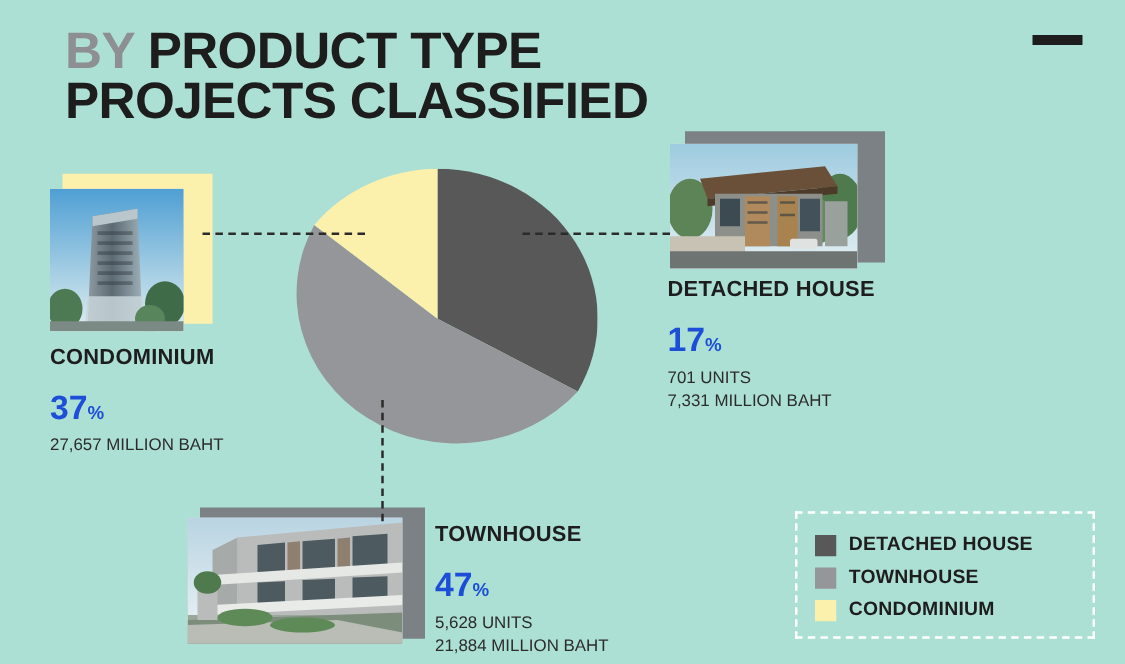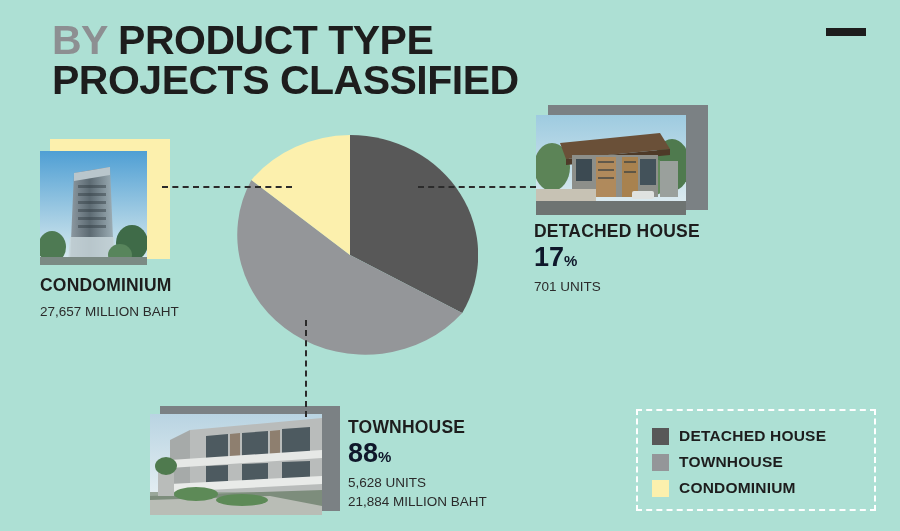--- a/index.html
+++ b/index.html
@@ -106,23 +106,23 @@
   .callout-title {
     font-size: 17.5px;
     font-weight: bold;
     color: #1d1d1d;
     letter-spacing: 0.2px;
     white-space: nowrap;
   }
   .callout-pct {
     font-size: 27px;
     font-weight: bold;
-    color: #0f172a;
+    color: #1d4ed8;
     line-height: 1.05;
-    margin-top: 1px;
+    margin-top: 16px;
   }
   .callout-pct .pct-sign {
     font-size: 15px;
     font-weight: bold;
   }
   .callout-stats {
     margin-top: 7px;
     font-size: 13.5px;
     color: #2b2b2b;
     line-height: 1.35;
@@ -299,36 +299,38 @@
       </svg>
     </div>
   </div>
 
   <div class="connector connector-h" id="conn-condo"></div>
   <div class="connector connector-h" id="conn-detached"></div>
   <div class="connector connector-v" id="conn-town"></div>
 
   <div class="callout" id="callout-condo">
     <div class="callout-title">CONDOMINIUM</div>
+    <div class="callout-pct"><span>37</span><span class="pct-sign">%</span></div>
     <div class="callout-stats">
       <div>27,657 MILLION BAHT</div>
     </div>
   </div>
 
   <div class="callout" id="callout-detached">
     <div class="callout-title">DETACHED HOUSE</div>
     <div class="callout-pct"><span>17</span><span class="pct-sign">%</span></div>
     <div class="callout-stats">
       <div>701 UNITS</div>
+      <div>7,331 MILLION BAHT</div>
     </div>
   </div>
 
   <div class="callout" id="callout-town">
     <div class="callout-title">TOWNHOUSE</div>
-    <div class="callout-pct"><span>88</span><span class="pct-sign">%</span></div>
+    <div class="callout-pct"><span>47</span><span class="pct-sign">%</span></div>
     <div class="callout-stats">
       <div>5,628 UNITS</div>
       <div>21,884 MILLION BAHT</div>
     </div>
   </div>
 
   <div class="legend">
     <div class="legend-list">
       <div class="legend-item">
         <span class="legend-swatch" style="background:#585858"></span>

